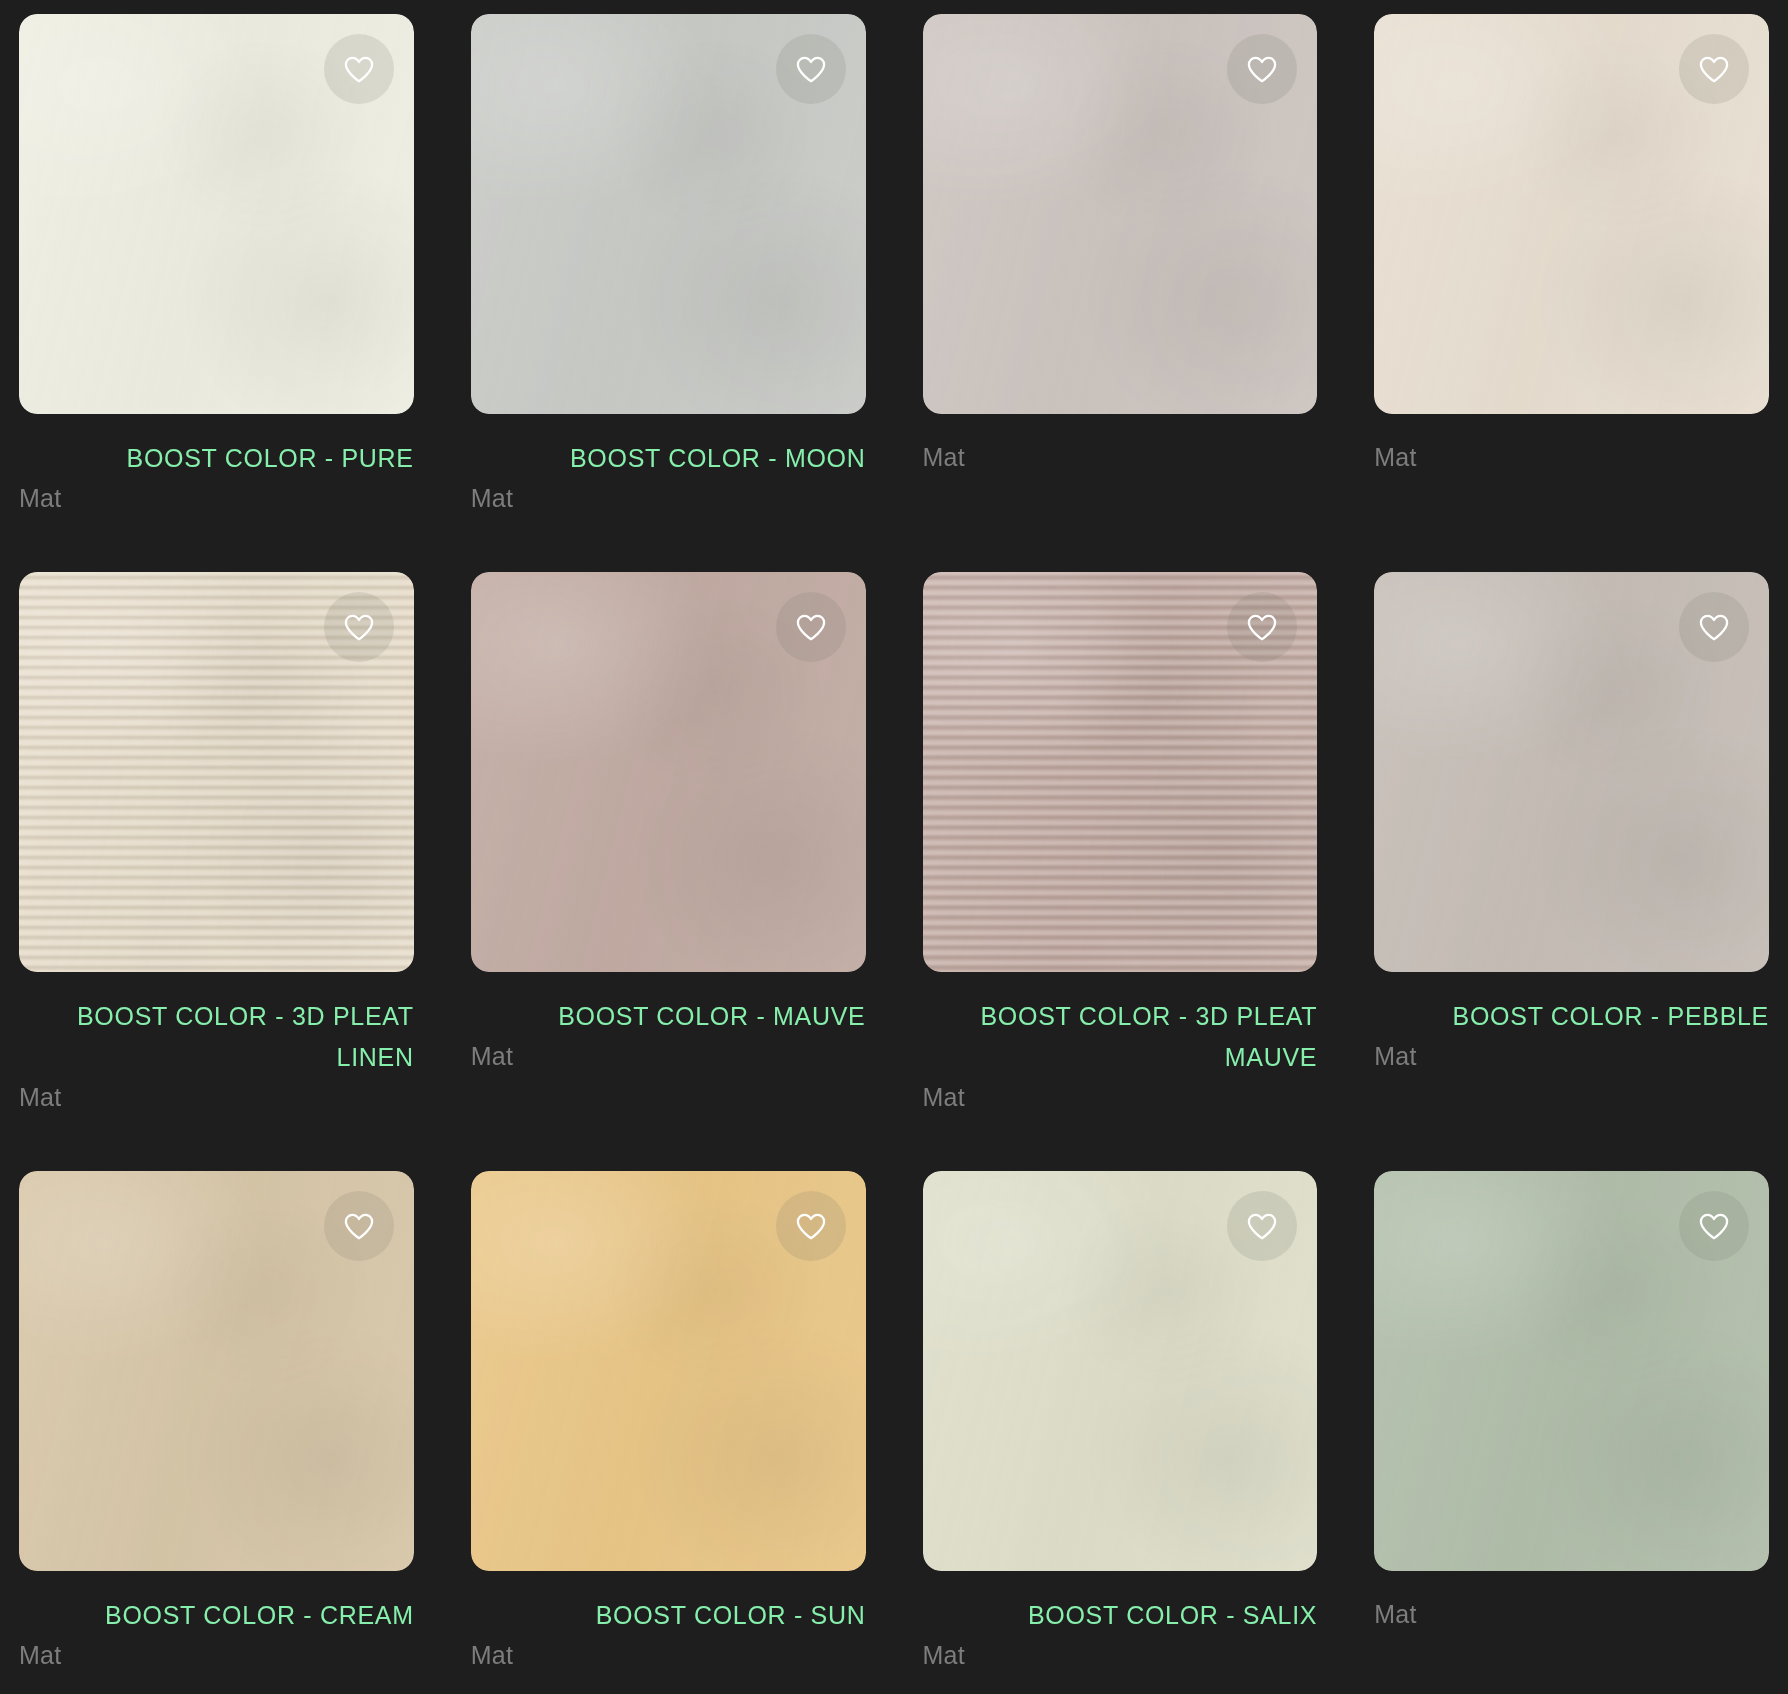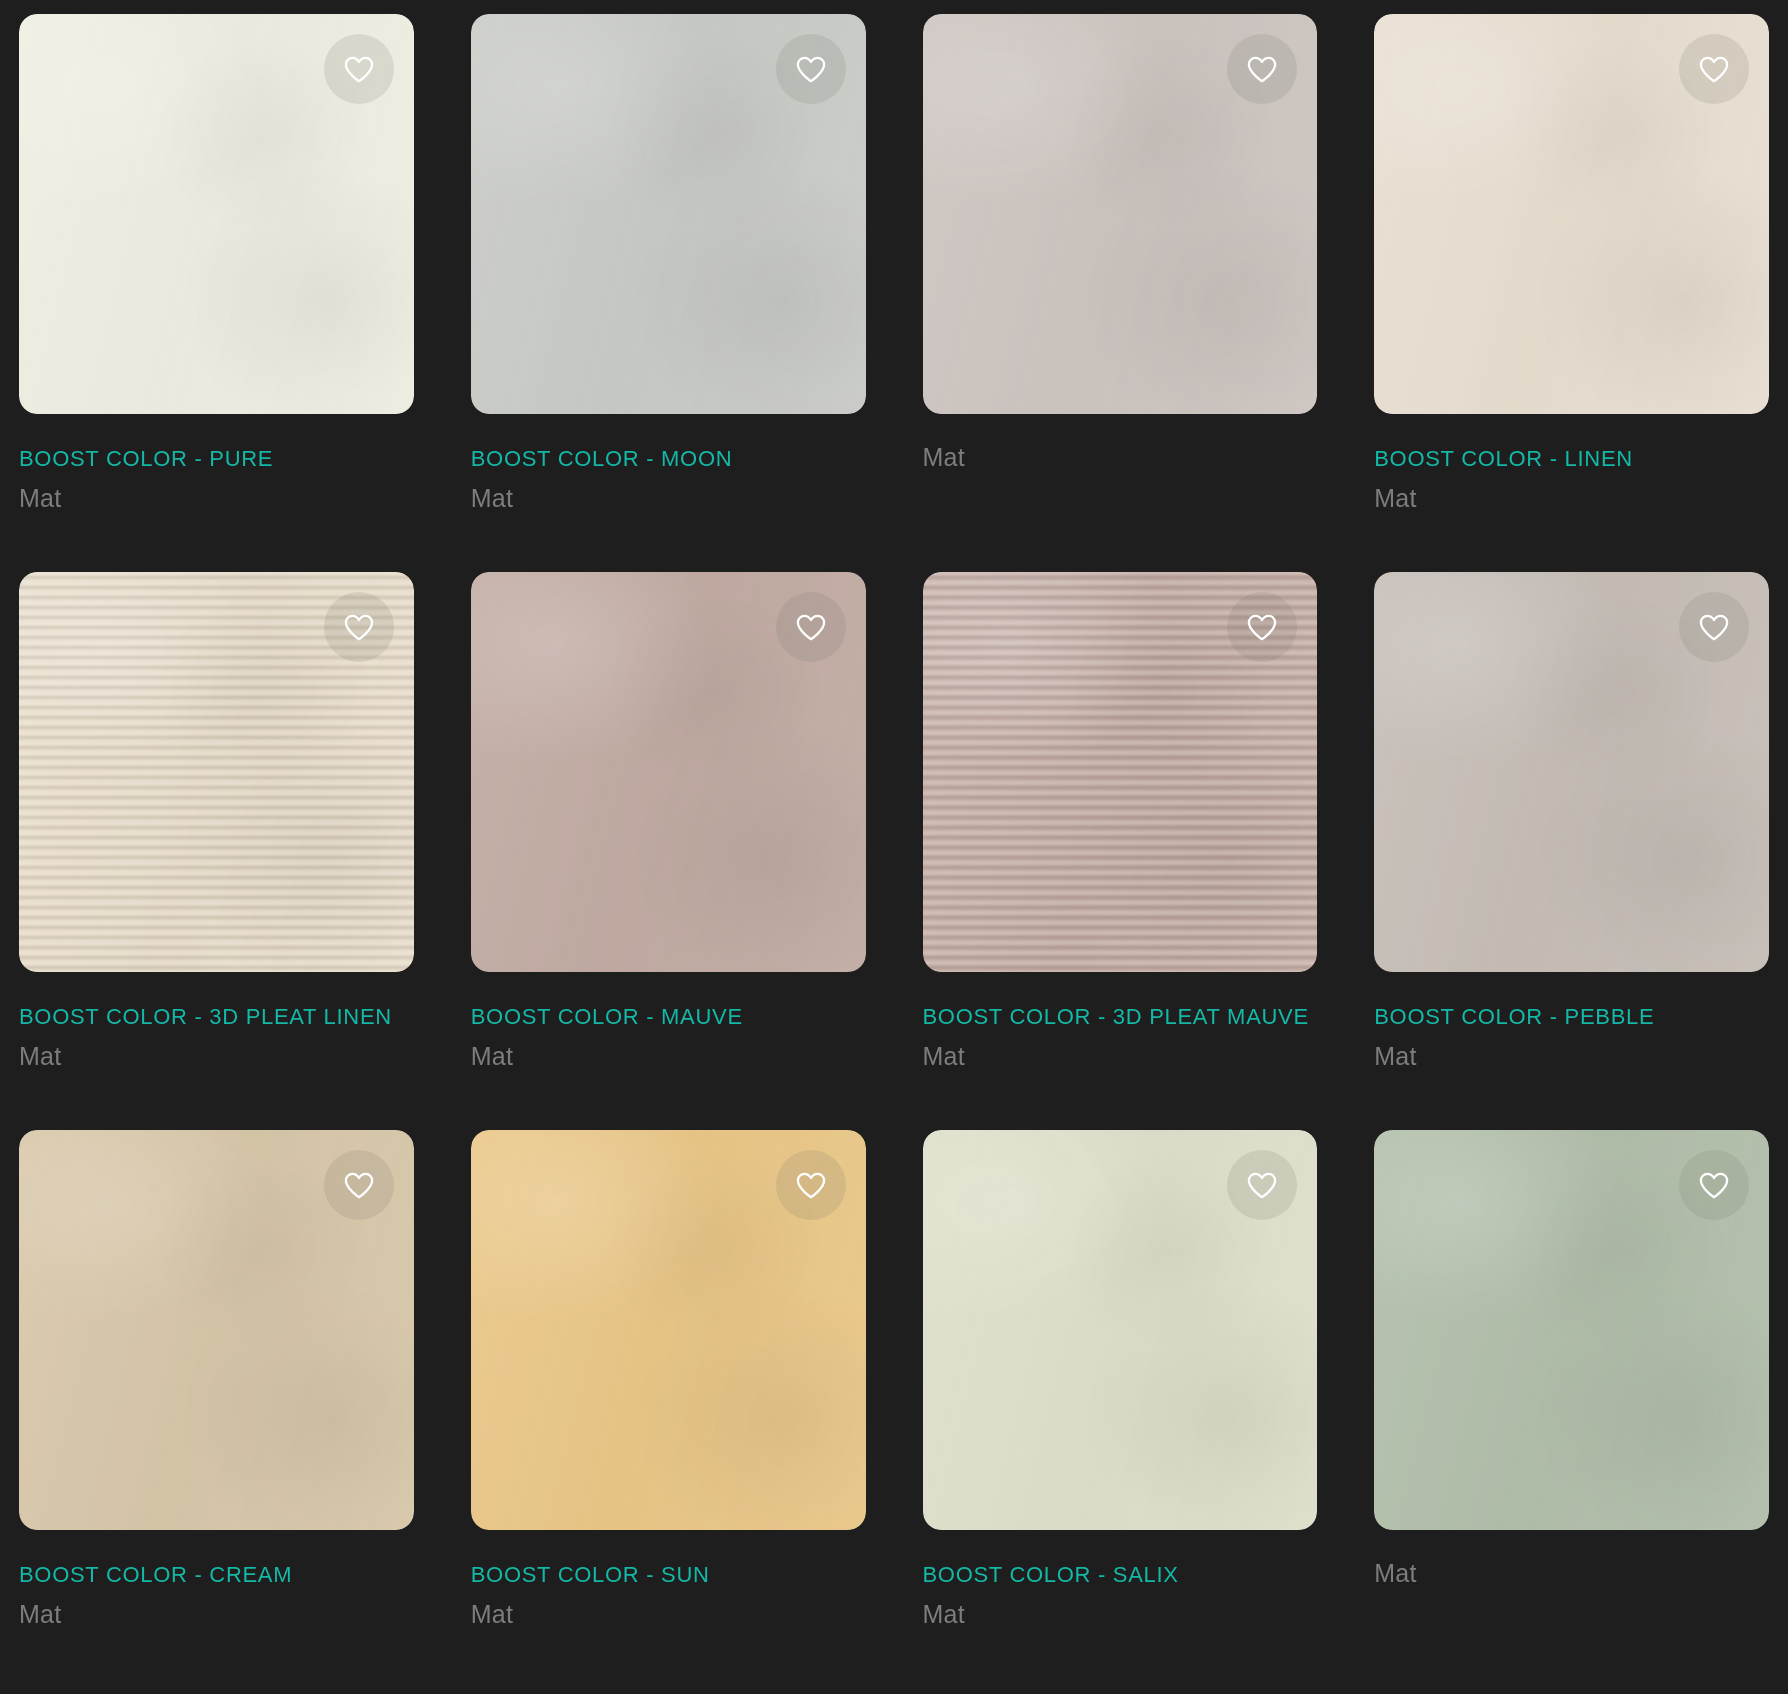--- a/index.html
+++ b/index.html
@@ -71,26 +71,27 @@
     display: flex;
     align-items: center;
     justify-content: center;
     z-index: 5;
     cursor: pointer;
     border: none;
   }
   .fav-btn svg { display: block; }
   .meta { padding-top: 24px; }
   .title {
-    color: #14b8a6;
-    font-size: 22px;
+    color: #86efac;
+    font-size: 25px;
     letter-spacing: 0.7px;
     line-height: 41px;
     font-weight: 400;
     white-space: pre-line;
+    text-align: right;
   }
   .finish {
     color: #7d7d7d;
     font-size: 25px;
     line-height: 38px;
     letter-spacing: 0.2px;
     margin-top: 0;
   }
 </style>
 </head>
@@ -149,21 +150,20 @@
         <div class="swatch" style="background: rgb(232, 223, 209);"></div>
         <button class="fav-btn">
           <span>
             <svg width="30" height="27" viewBox="0 0 30 27" fill="none" xmlns="http://www.w3.org/2000/svg">
               <path d="M15 25.2 C15 25.2 1.9 16.6 1.9 8.6 C1.9 4.6 4.9 1.8 8.4 1.8 C11.1 1.8 13.6 3.5 15 6.0 C16.4 3.5 18.9 1.8 21.6 1.8 C25.1 1.8 28.1 4.6 28.1 8.6 C28.1 16.6 15 25.2 15 25.2 Z" stroke="#ffffff" stroke-width="2.3" stroke-linejoin="round" stroke-linecap="round"></path>
             </svg>
           </span>
         </button>
       </div>
       <div class="meta">
-        <div class="title">BOOST COLOR - LINEN</div>
         <div class="finish">Mat</div>
       </div>
     </div>
     <div class="card">
       <div class="swatch-wrap">
         <div class="swatch pleat" style="background: rgb(230, 219, 200);"></div>
         <button class="fav-btn">
           <span>
             <svg width="30" height="27" viewBox="0 0 30 27" fill="none" xmlns="http://www.w3.org/2000/svg">
               <path d="M15 25.2 C15 25.2 1.9 16.6 1.9 8.6 C1.9 4.6 4.9 1.8 8.4 1.8 C11.1 1.8 13.6 3.5 15 6.0 C16.4 3.5 18.9 1.8 21.6 1.8 C25.1 1.8 28.1 4.6 28.1 8.6 C28.1 16.6 15 25.2 15 25.2 Z" stroke="#ffffff" stroke-width="2.3" stroke-linejoin="round" stroke-linecap="round"></path>

